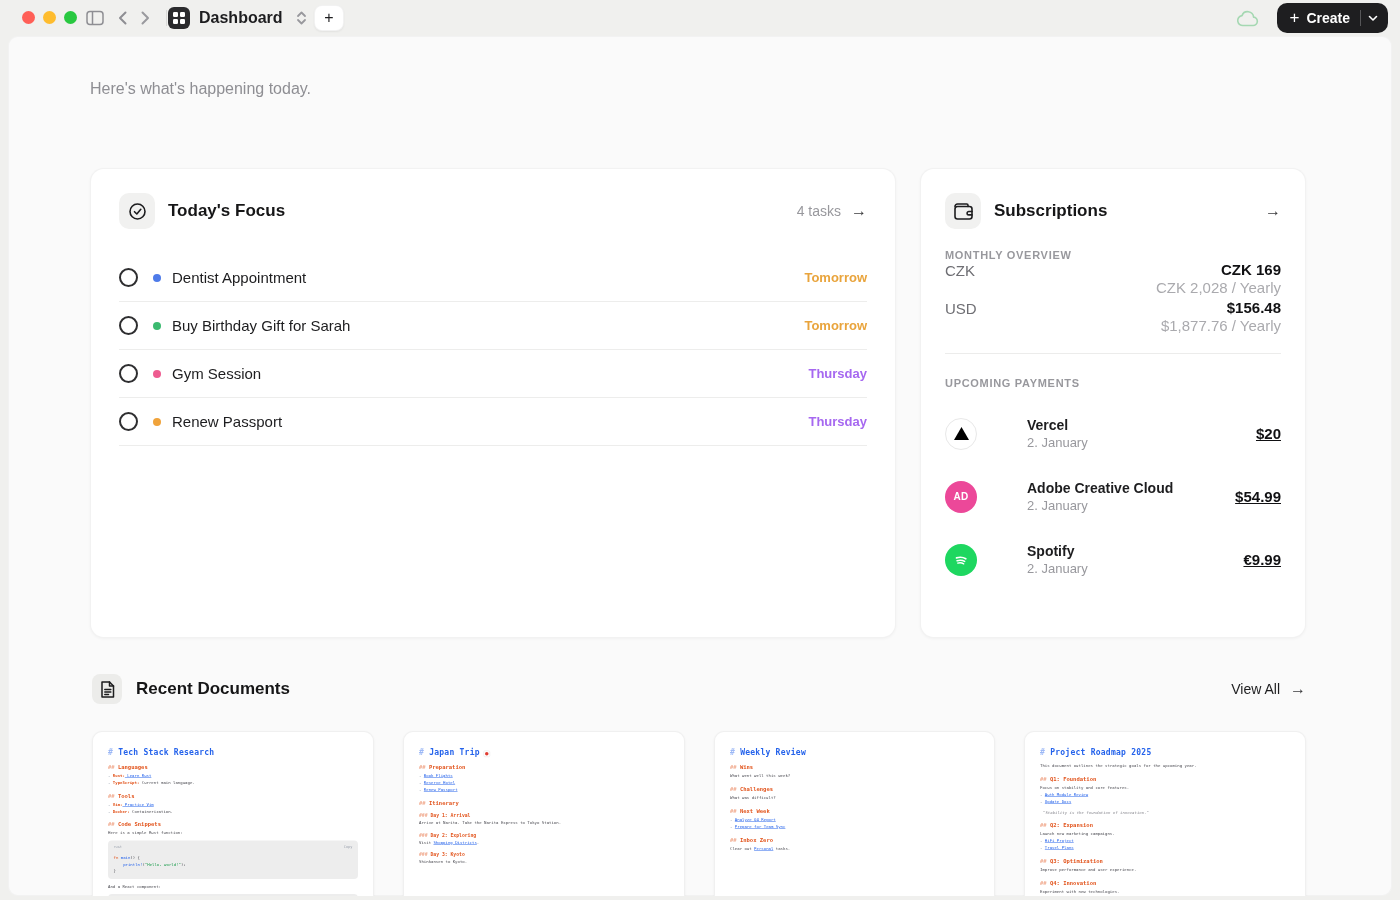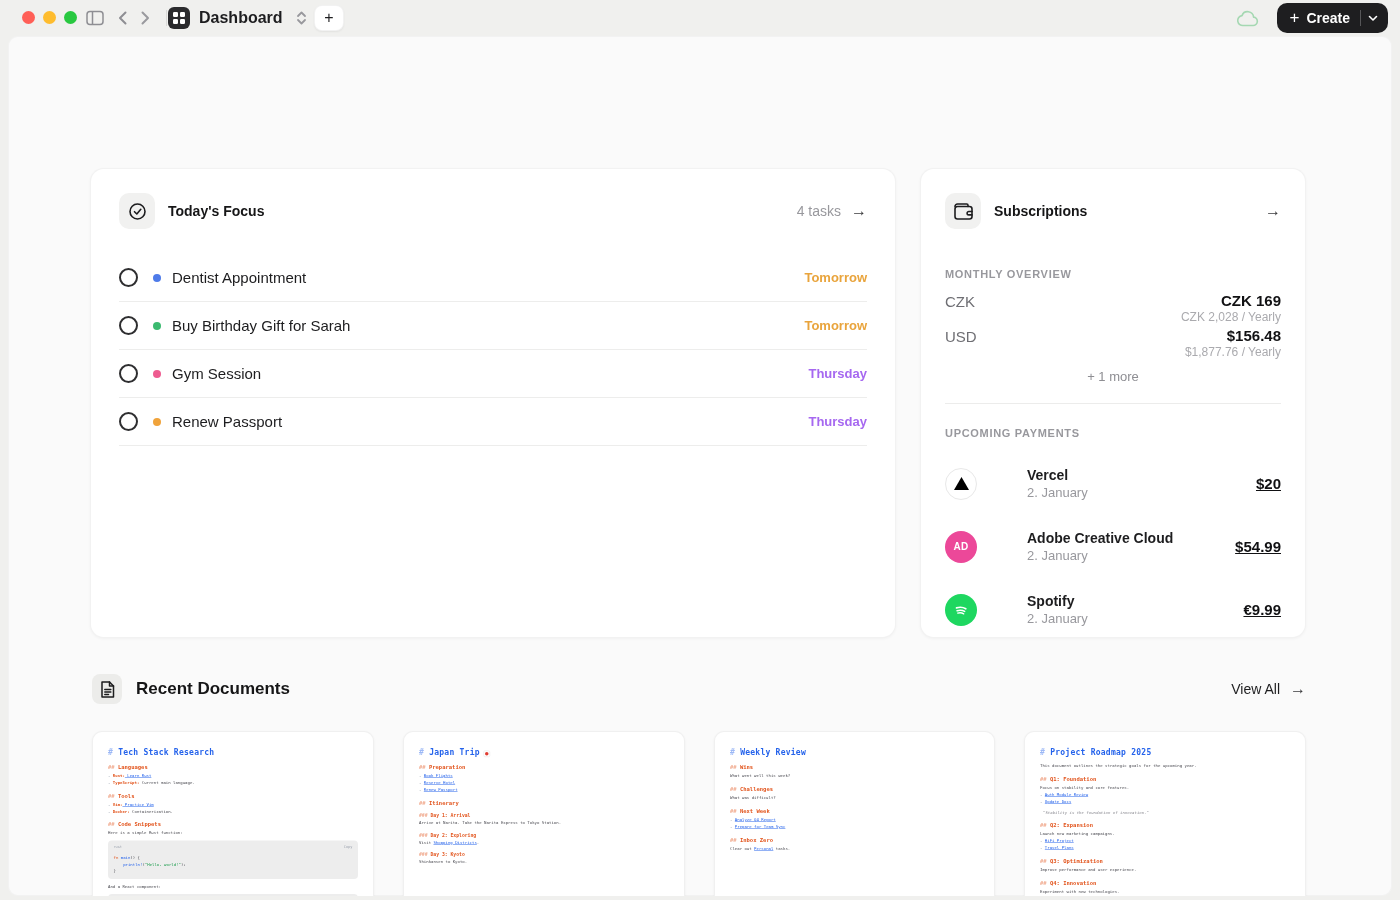--- a/index.html
+++ b/index.html
@@ -36,41 +36,41 @@
   .greeting h1 { font-size:29px; font-weight:800; letter-spacing:-.5px; color:#161617; }
   .greeting p { margin-top:10px; font-size:16px; color:#8e8e93; }
 
   .cards-row { position:absolute; left:82px; top:132px; height:470px; display:flex; gap:24px; width:1216px; }
   .card { background:#fff; border:1px solid rgba(0,0,0,.05); border-radius:14px; box-shadow:0 1px 3px rgba(0,0,0,.04); }
 
   
   .focus-card { flex:1; padding:24px 28px 0 28px; }
   .card-header { display:flex; align-items:center; height:36px; }
   .hdr-icon { width:36px; height:36px; border-radius:10px; background:#f1f1f0; display:flex; align-items:center; justify-content:center; margin-right:13px; }
-  .hdr-title { font-size:14px; font-weight:700; color:#161617; }
+  .hdr-title { font-size:17px; font-weight:700; color:#161617; }
   .hdr-right { margin-left:auto; display:flex; align-items:center; gap:10px; cursor:default; }
   .hdr-count { font-size:14px; color:#98989d; }
   .arrow { font-size:16px; color:#3a3a3c; }
 
   .task-list { margin-top:25px; }
   .task-row { height:48px; display:flex; align-items:center; border-bottom:1px solid #ededec; cursor:default;justify-content:flex-end; }
   .task-check { width:19px; height:19px; border-radius:50%; border:2px solid #2e2e30; background:#fff; flex:none; }
   .task-dot { width:8px; height:8px; border-radius:50%; margin:0 11px 0 15px; flex:none; }
   .task-title { font-size:15px; font-weight:500; color:#1d1d1f; }
   .task-due { margin-left:auto; font-size:13px; font-weight:600; }
 
   
   .subs-card { width:386px; padding:24px 24px 0 24px; }
-  .ovl-label { margin-top:39px; font-size:11px; font-weight:700; letter-spacing:.7px; color:#98989d; }
-  .cur-rows { margin-top:12px; }
+  .ovl-label { margin-top:20px; font-size:11px; font-weight:700; letter-spacing:.7px; color:#98989d; }
+  .cur-rows { }
   .cur-row { display:flex; justify-content:space-between; margin-bottom:3px; }
   .cur-code { font-size:15px; color:#6e6e73; padding-top:1px; }
   .cur-right { text-align:right; }
   .cur-monthly { font-size:15px; font-weight:800; color:#111113; }
-  .cur-yearly { font-size:12px; color:#aaaaae; margin-top:1px; }
+  .cur-yearly { font-size:15px; color:#aaaaae; margin-top:1px; }
   .more-link { margin-top:10px; text-align:center; font-size:13px; color:#8e8e93; cursor:default; }
   .subs-divider { height:1px; background:#ececeb; margin-top:19px; }
   .upc-label { margin-top:23px; font-size:11px; font-weight:700; letter-spacing:.7px; color:#98989d; }
   .pay-list { margin-top:13px; }
   .pay-row { height:63px; display:flex; align-items:center; cursor:default;gap:37px; }
   .pay-icon { width:32px; height:32px; border-radius:50%; flex:none; display:flex; align-items:center; justify-content:center; margin-right:13px; }
   .pay-icon.bordered { border:1px solid #e8e8e8; }
   .pay-ad { color:#fff; font-size:10px; font-weight:800; letter-spacing:.2px; }
   .pay-name { font-size:14px; font-weight:700; color:#1d1d1f; }
   .pay-date { font-size:13px; color:#98989d; margin-top:2px; }
@@ -173,20 +173,21 @@
             <path d="M1.5 1.5 L5 5 L8.5 1.5"></path>
           </svg>
       </span>
     </button>
   </div>
 </div>
 
 <div class="panel">
 
   <div class="greeting">
+    <p>Here's what's happening today.</p>
   </div>
 
   <div class="cards-row">
 
     <div class="card focus-card">
       <div class="card-header">
         <span class="hdr-icon">
           <svg width="19" height="19" viewBox="0 0 19 19" fill="none" stroke="#1d1d1f" stroke-width="1.6" stroke-linecap="round" stroke-linejoin="round">
             <circle cx="9.5" cy="9.5" r="7.5"></circle>
               <path d="M6.5 9.7 L8.8 12 L12.8 7.3"></path>
@@ -254,21 +255,20 @@
         </div>
         <div class="cur-row">
           <span class="cur-code">USD</span>
           <span class="cur-right">
             <div class="cur-monthly">$156.48</div>
             <div class="cur-yearly">$1,877.76 / Yearly</div>
           </span>
         </div>
       </div>
 
-      <div class="more-link">+ 1 more</div>
       <div class="subs-divider"></div>
 
       <div class="upc-label">UPCOMING PAYMENTS</div>
 
       <div class="pay-list">
         <div class="pay-row">
           <span class="pay-icon bordered" style="background: rgb(255, 255, 255);">
             <svg width="15" height="13" viewBox="0 0 15 13" fill="#000000">
                 <polygon points="7.5,0 15,13 0,13"></polygon>
               </svg>

